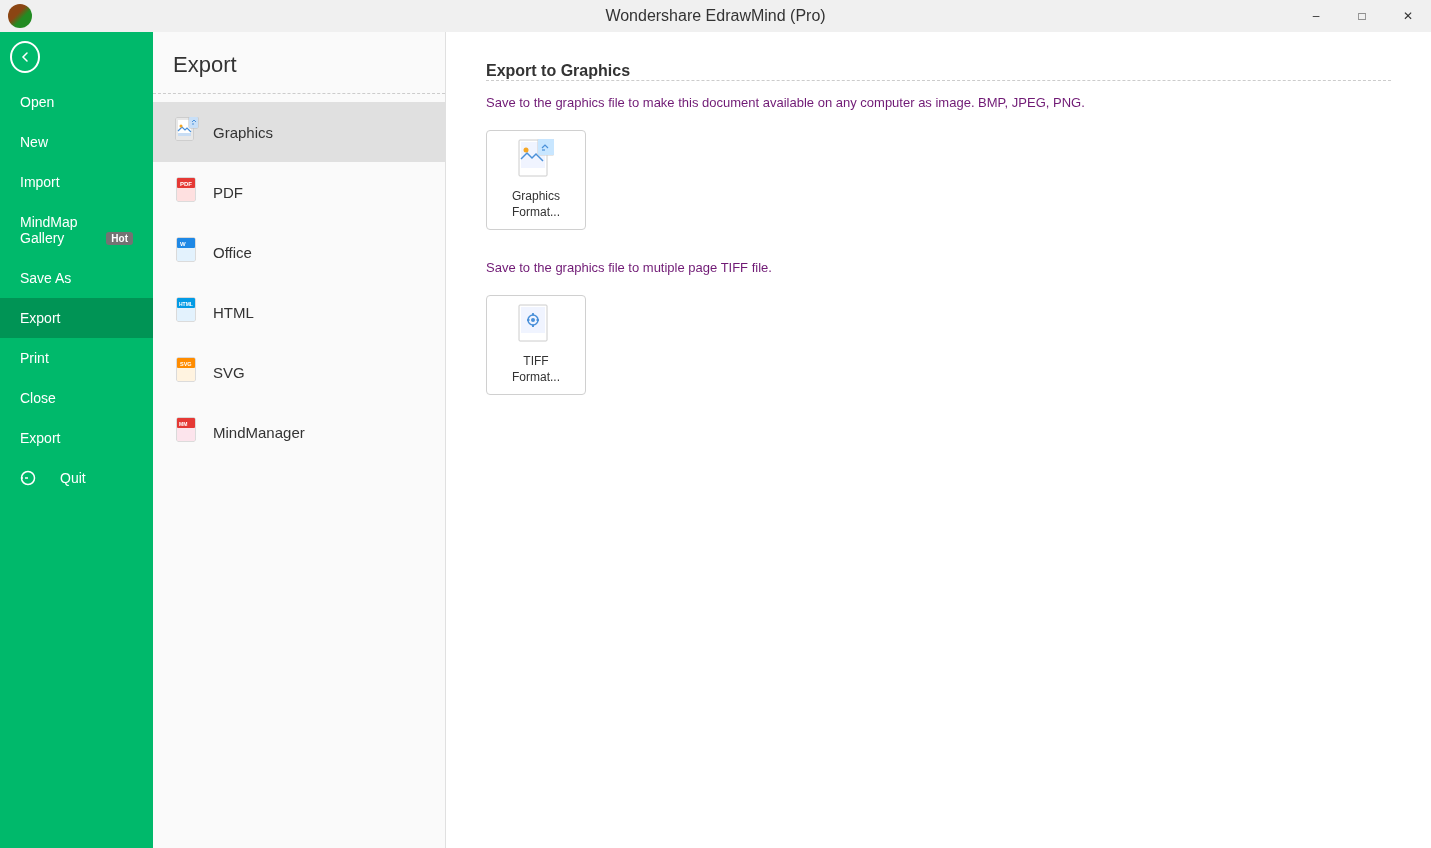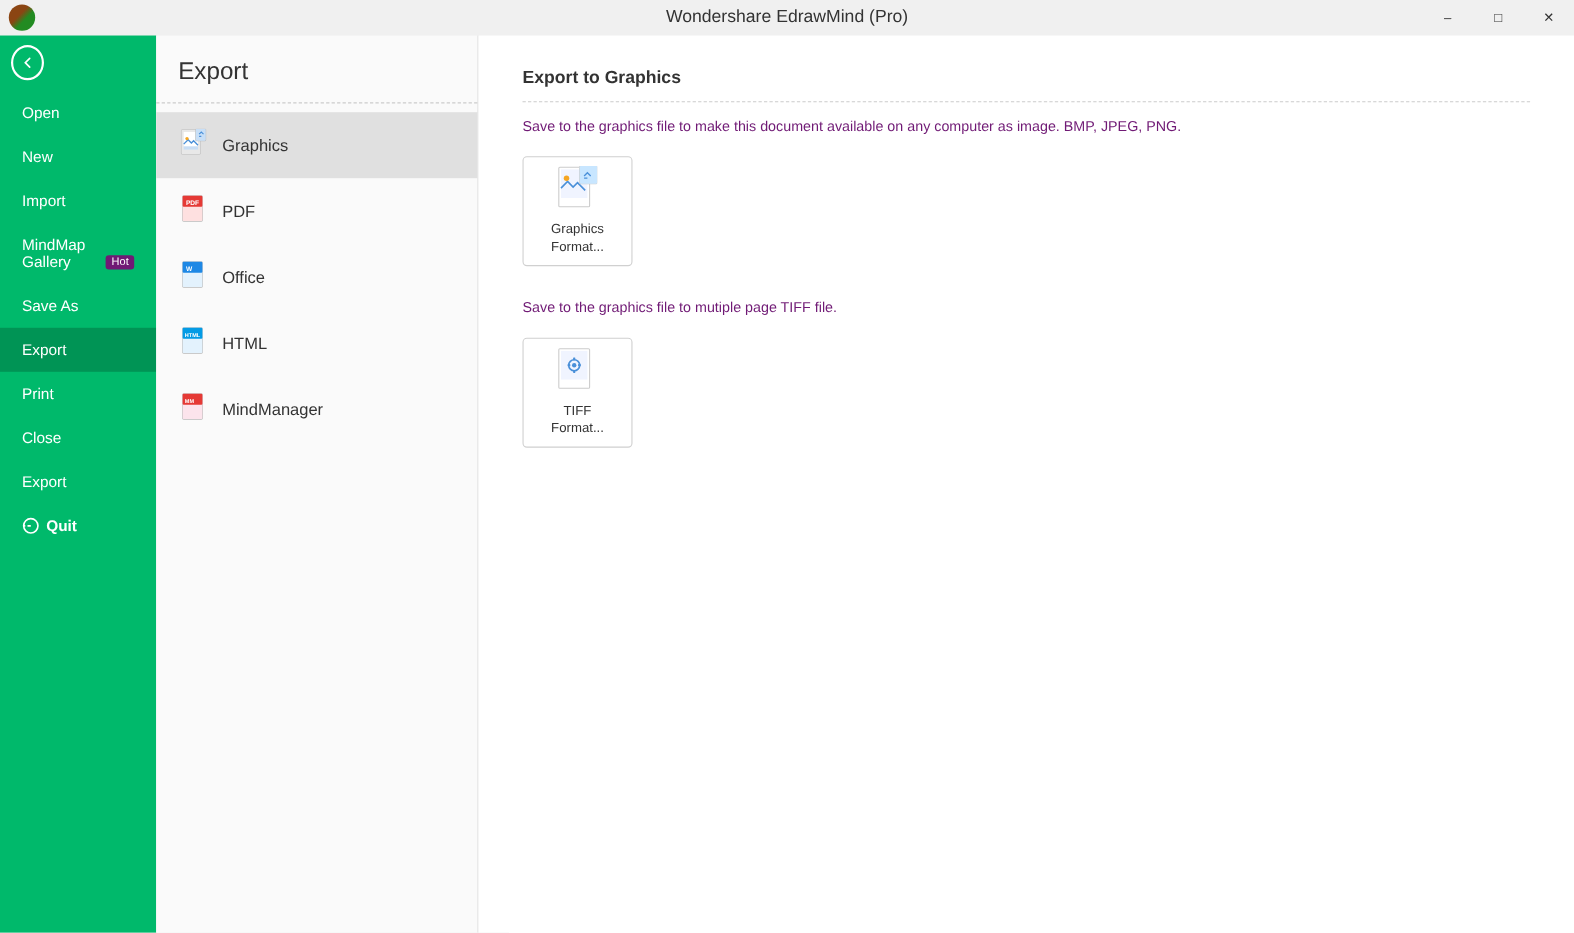--- a/index.html
+++ b/index.html
@@ -54,21 +54,21 @@
 
     
     .app-body {
       display: flex;
       flex: 1;
       overflow: hidden;
     }
 
     
     .sidebar {
-      width: 142px;
+      width: 153px;
       background: #00b96b;
       display: flex;
       flex-direction: column;
       flex-shrink: 0;
       padding-top: 0;
     }
     .sidebar-back {
       width: 50px;
       height: 50px;
       display: flex;
@@ -92,26 +92,26 @@
       padding: 12px 20px;
       color: white;
       font-size: 14px;
       cursor: pointer;
       display: flex;
       align-items: center;
       gap: 8px;
     }
     .sidebar-item.export-active { background: rgba(0,0,0,0.2); }
     .hot-badge {
-      background: #701a75;
+      background: #737373;
       color: white;
       font-size: 10px;
       padding: 1px 5px;
       border-radius: 3px;
-      font-weight: normal;
+      font-weight: bold;
       margin-top: 16px;
     }
 
     
     .middle-panel {
       width: 293px;
       background: #fafafa;
       border-right: 1px solid #e0e0e0;
       flex-shrink: 0;
       padding: 20px 0;
@@ -150,21 +150,21 @@
     .content-panel {
       flex: 1;
       background: white;
       padding: 30px 40px;
       overflow-y: auto;
     }
     .content-title {
       font-size: 16px;
       color: #333;
       font-weight: 600;
-      margin-bottom: 12px;
+      margin-bottom: 0;
     }
     .content-divider {
       border: none;
       border-top: 1px dashed #ccc;
       margin-bottom: 14px;
     }
     .content-desc {
       font-size: 13px;
       color: #701a75;
       margin-bottom: 20px;
@@ -245,21 +245,21 @@
     <div class="sidebar-item">
       <span>Print</span>
     </div>
     <div class="sidebar-item">
       <span>Close</span>
     </div>
     <div class="sidebar-item">
       <span>Export</span>
     </div>
     <div class="sidebar-item">
-      <span style="display:inline-flex;align-items:center;gap:6px;font-weight:bold;">
+      <span style="display:inline-flex;align-items:center;gap:24px;">
         <svg width="16" height="16" viewBox="0 0 16 16" fill="none">
           <circle cx="8" cy="8" r="6.5" stroke="white" stroke-width="1.5"></circle>
           <line x1="5" y1="8" x2="8" y2="8" stroke="white" stroke-width="1.5"></line>
           <path d="M3 8H1" stroke="white" stroke-width="1.5"></path>
         </svg>
         <span>Quit</span>
       </span>
     </div>
   </div>
 
@@ -314,20 +314,31 @@
         <svg width="24" height="30" viewBox="0 0 24 30" fill="none">
           <rect x="2" y="1" width="18" height="23" rx="1" fill="white" stroke="#bbb"></rect>
           <rect x="2" y="1" width="18" height="23" rx="1" fill="#e3f2fd"></rect>
           <rect x="2" y="1" width="18" height="10" rx="1" fill="#039be5"></rect>
           <text x="4" y="9" font-size="5" fill="white" font-weight="bold">HTML</text>
         </svg>
       </div>
       <span>HTML</span>
     </div>
 
+    <div class="export-item">
+      <div class="export-icon">
+        <svg width="24" height="30" viewBox="0 0 24 30" fill="none">
+          <rect x="2" y="1" width="18" height="23" rx="1" fill="white" stroke="#bbb"></rect>
+          <rect x="2" y="1" width="18" height="23" rx="1" fill="#fff3e0"></rect>
+          <rect x="2" y="1" width="18" height="10" rx="1" fill="#ff8c00"></rect>
+          <text x="5" y="9" font-size="5.5" fill="white" font-weight="bold">SVG</text>
+        </svg>
+      </div>
+      <span>SVG</span>
+    </div>
 
     <div class="export-item">
       <div class="export-icon">
         <svg width="24" height="30" viewBox="0 0 24 30" fill="none">
           <rect x="2" y="1" width="18" height="23" rx="1" fill="white" stroke="#bbb"></rect>
           <rect x="2" y="1" width="18" height="23" rx="1" fill="#fce4ec"></rect>
           <rect x="2" y="1" width="18" height="10" rx="1" fill="#e53935"></rect>
           <text x="4" y="9" font-size="5" fill="white" font-weight="bold">MM</text>
         </svg>
       </div>

